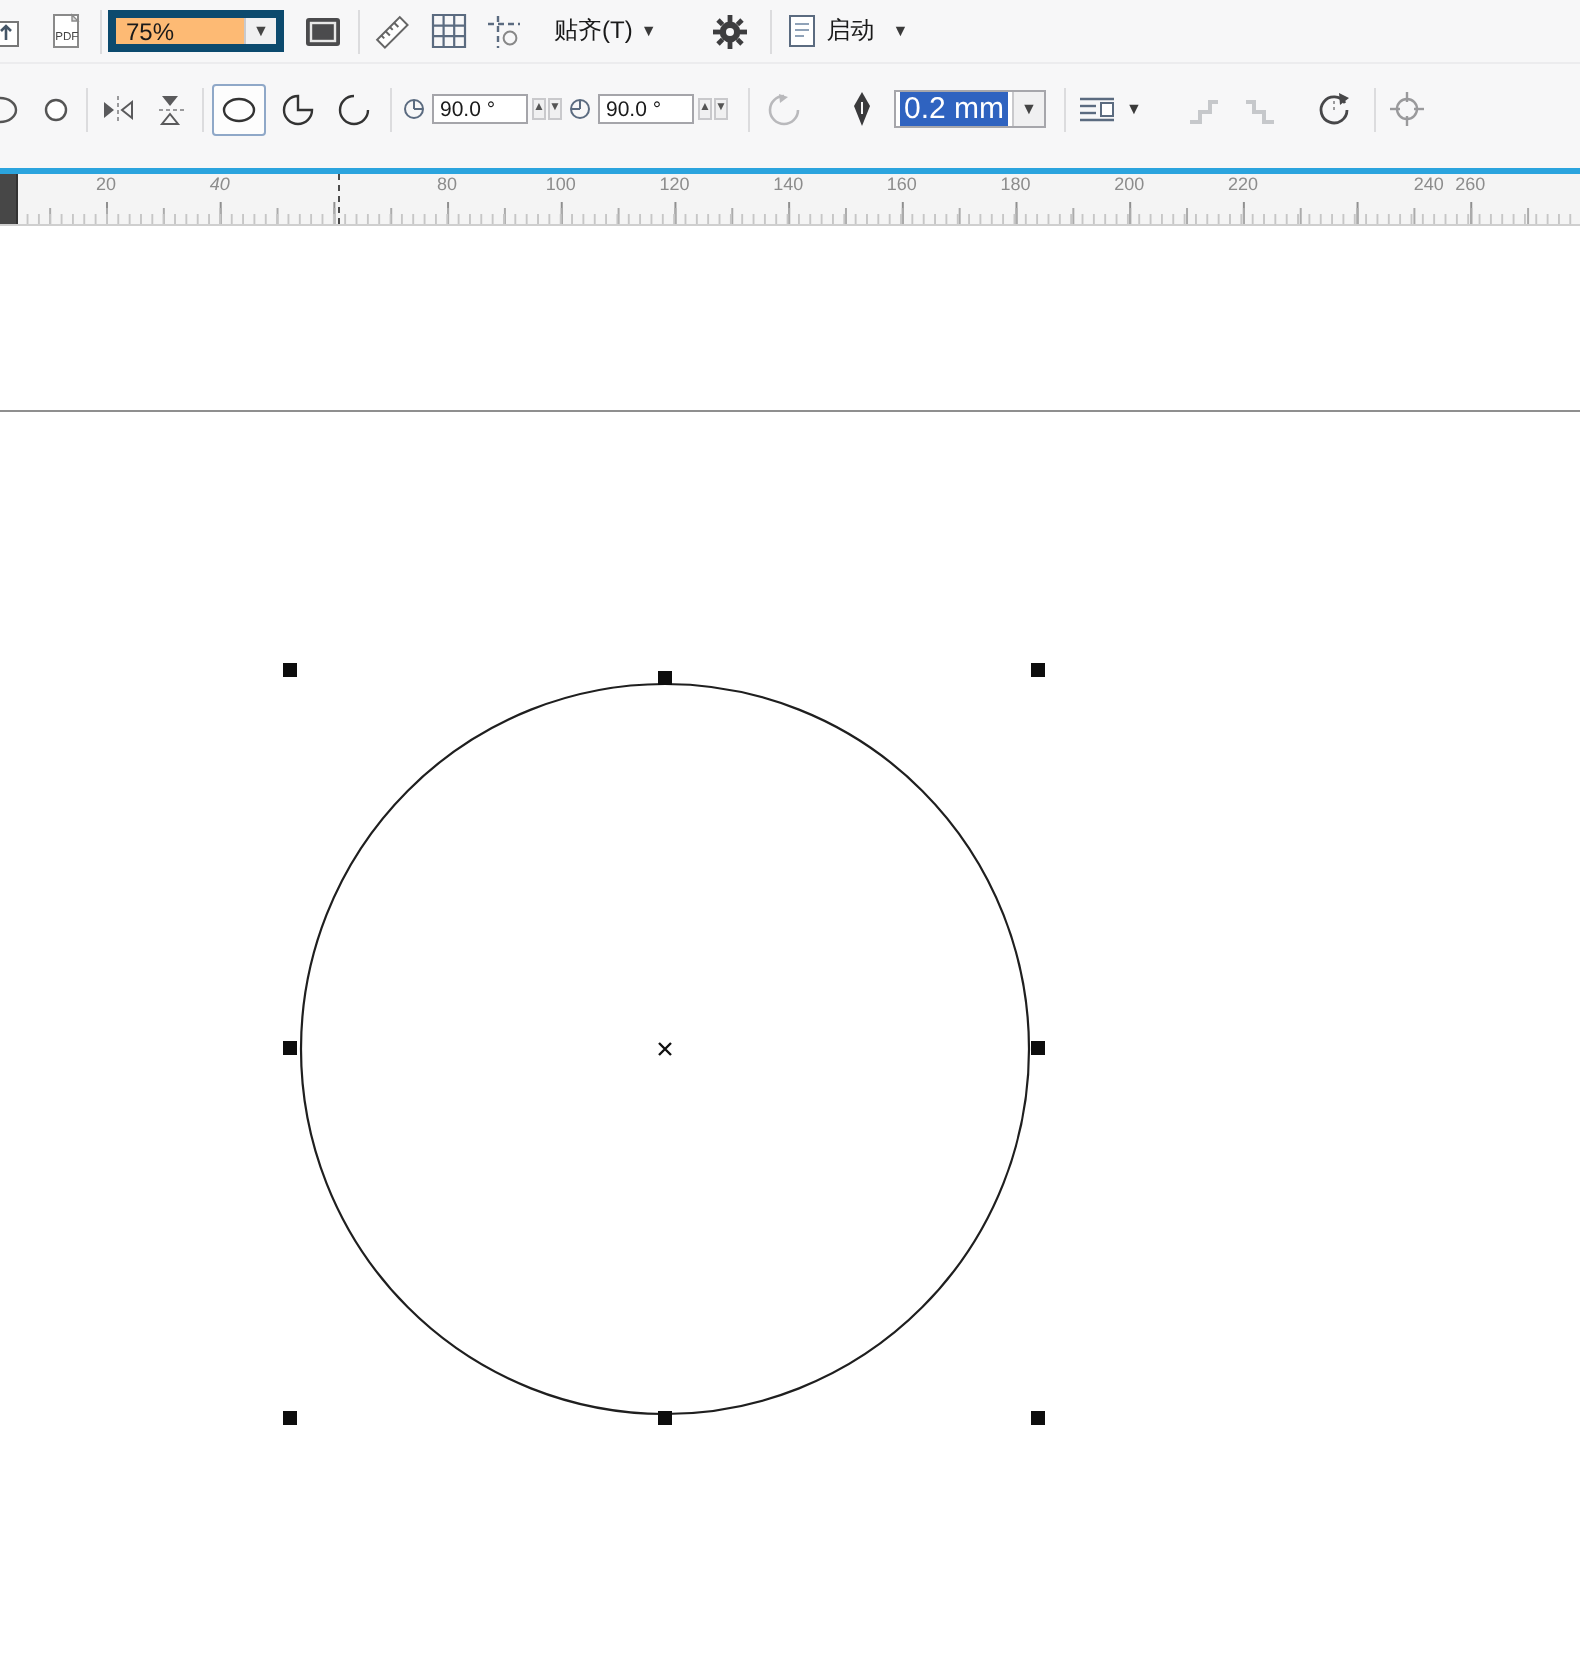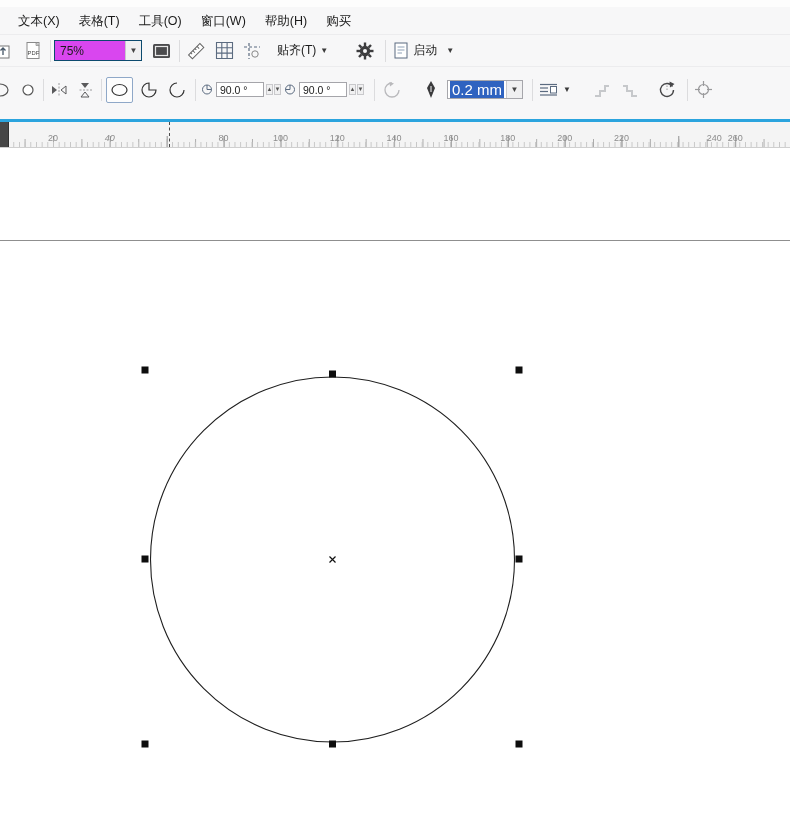--- a/index.html
+++ b/index.html
@@ -14,21 +14,21 @@
   .tb1{height:32px;border-bottom:1px solid #ececee}
   .tb2{height:45px}
   .spacer{height:7px;background:#f7f7f8}
   .accent{height:3px;background:var(--accent-blue,#2ba4de)}
   .sep{width:1px;height:22px;background:#dcdcde;flex:0 0 1px}
   .tb-btn{display:flex;align-items:center;justify-content:center;height:26px;min-width:24px;flex:0 0 auto;border-radius:2px;cursor:default}
   .tb-btn.active{border:1px solid #8fa8c8;background:#fdfdfd}
   .tb-btn svg{display:block}
   .label-btn{display:flex;align-items:center;height:26px;padding:0 4px;font-size:12px;white-space:nowrap;flex:0 0 auto}
   .caret{font-size:8px;color:#3a3a3a;margin-left:4px;line-height:1}
-  .combo{display:flex;align-items:stretch;height:21px;border:1px solid #0c4a6e;background:#d946ef;flex:0 0 auto}
+  .combo{display:flex;align-items:stretch;height:21px;border:4px solid #0c4a6e;background:#fdba74;flex:0 0 auto}
   .combo-text{flex:1;font-size:12px;padding:1px 5px 0;white-space:nowrap;display:flex;align-items:center}
   .combo-btn{width:16px;display:flex;align-items:center;justify-content:center;border-left:1px solid #c9c9cc;background:#f0f0f1;font-size:8px;color:#444}
   .clip-l{overflow:hidden;display:flex;align-items:center;height:26px;flex:0 0 auto}
 
   
   .angle-group{display:flex;flex-direction:row;gap:2px;flex:0 0 auto}
   .angle-row{display:flex;align-items:center;gap:2px;height:15px}
   .spin-field{display:flex;align-items:center;width:48px;height:15px;border:1px solid #a5a5aa;background:#fff;font-size:10.5px;padding:0 3px;white-space:nowrap}
   .spin-arrows{display:flex;gap:1px}
   .spin-arrows i{font-style:normal;font-size:6px;line-height:7px;color:#555;width:7px;height:11px;display:flex;align-items:center;justify-content:center;border:1px solid #c9c9cc;background:#f0f0f1}
@@ -40,43 +40,35 @@
 
   
   .ruler{position:relative;height:26px;background:#f4f4f4;border-bottom:1px solid #cfcfcf;overflow:hidden;
     background-image:
       linear-gradient(90deg,#c6c6c6 1px,transparent 1px),
       linear-gradient(90deg,#ababab 1px,transparent 1px),
       linear-gradient(90deg,#8f8f8f 1px,transparent 1px);
     background-size:5.685px 5px,28.425px 8px,56.85px 11px;
     background-repeat:repeat-x;
     background-position:53px bottom,53px bottom,53px bottom}
-  .ruler-num{position:absolute;top:12px;transform:translateX(-50%);font-size:9px;color:#8c8c8c;line-height:1}
+  .ruler-num{position:absolute;top:1px;transform:translateX(-50%);font-size:9px;color:#8c8c8c;line-height:1}
   .ruler-corner{position:absolute;left:0;top:0;width:9px;height:100%;background:#474747;border-right:1px solid #333}
   .ruler-cursor{position:absolute;left:169px;top:0;height:100%;width:0;border-left:1px dashed #4a4a4a}
 
   
   .canvas{position:relative;width:790px;height:683px;background:#fff;overflow:hidden}
   .page-edge{position:absolute;left:0;top:92px;width:100%;height:1px;background:#8f8f8f}
   .overlay{position:absolute;left:0;top:0}
   .handle{fill:#0d0d0d}
 </style>
 </head>
 <body>
 
 <div class="window">
 
-  <div class="menubar">
-    <span class="menu-item">文本(X)</span>
-    <span class="menu-item">表格(T)</span>
-    <span class="menu-item">工具(O)</span>
-    <span class="menu-item">窗口(W)</span>
-    <span class="menu-item">帮助(H)</span>
-    <span class="menu-item">购买</span>
-  </div>
 
   <div class="toolbar tb1">
     <span class="clip-l" style="width:14px">
       <svg width="22" height="18" viewBox="0 0 22 18" style="margin-left:-8px">
         <rect x="6" y="4" width="11" height="12" fill="#fff" stroke="#777"></rect>
         <path d="M11 13 L11 6 M8.5 8.5 L11 6 L13.5 8.5" fill="none" stroke="#456" stroke-width="1.3"></path>
       </svg>
     </span>
     <span class="tb-btn" style="margin-left:6px;width:26px">
       <svg width="20" height="20" viewBox="0 0 20 20">

